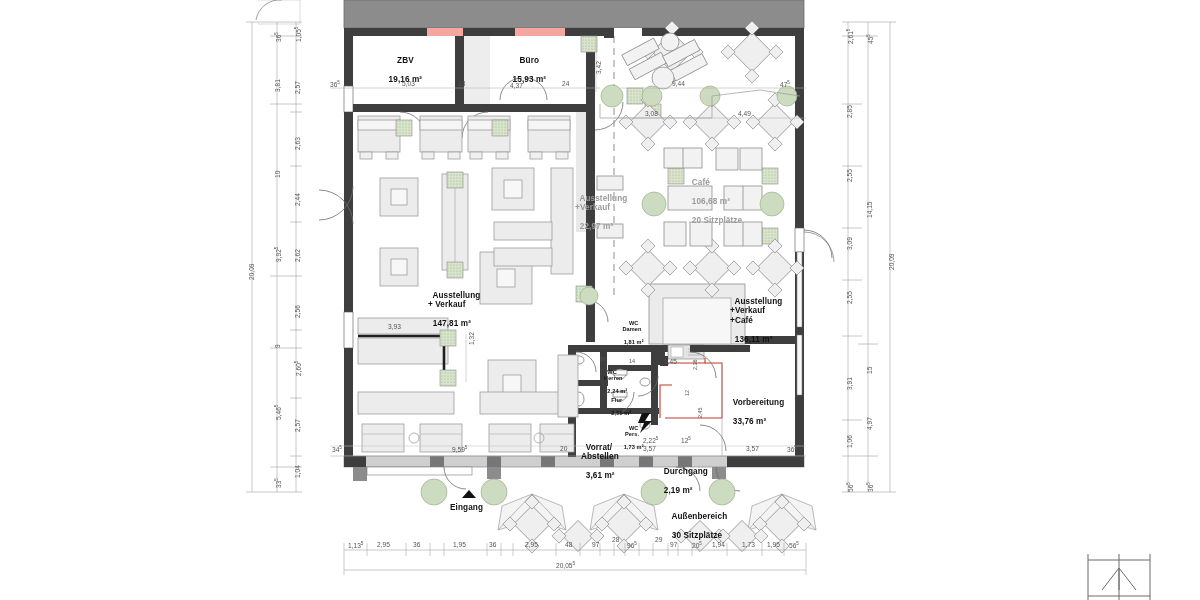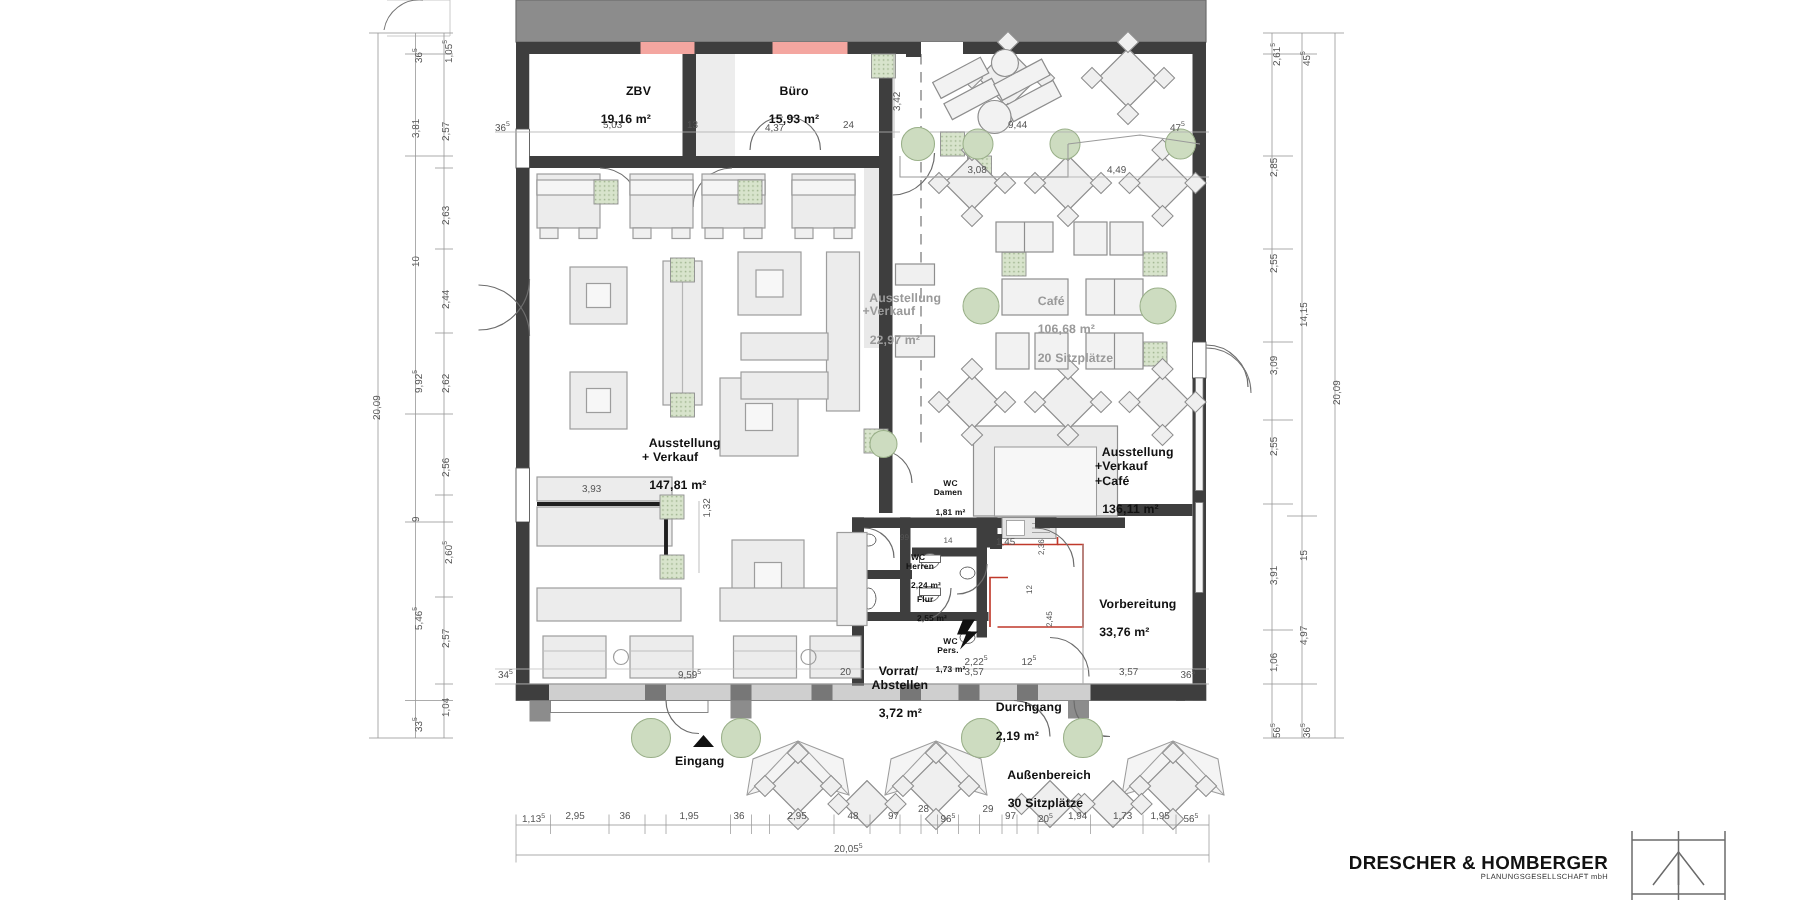--- a/index.html
+++ b/index.html
@@ -506,41 +506,41 @@
     <line x1="614" y1="118" x2="806" y2="118" stroke="#b0b0b0"></line>
     <line x1="330" y1="456" x2="806" y2="456" stroke="#b0b0b0"></line>
     <line x1="330" y1="446" x2="806" y2="446" stroke="#c4c4c4"></line>
     <line x1="466" y1="334" x2="466" y2="382" stroke="#b0b0b0"></line>
     <line x1="596" y1="36" x2="596" y2="92" stroke="#b0b0b0"></line>
   </g>
 
   <path d="M804 232 A30 30 0 0 1 834 262" fill="none" stroke="#777" stroke-width="0.7"></path>
 </svg>
 
-<div class="lbl c" style="left:372px;top:46px;width:62px;text-align:right;">
+<div class="lbl c" style="left:372px;top:46px;width:62px;">
   <span>ZBV</span><br>
   <span class="norm">19,16 m²</span>
 </div>
 
 <div class="lbl c" style="left:496px;top:46px;width:62px;">
   <span>Büro</span><br>
   <span class="norm">15,93 m²</span>
 </div>
 
 <div class="lbl" style="left:428px;top:281px;">
   <span>Ausstellung<br>+ Verkauf</span><br>
   <span class="norm">147,81 m²</span>
 </div>
 
 <div class="lbl grey" style="left:575px;top:184px;">
   <span>Ausstellung<br>+Verkauf</span><br>
   <span class="norm">22,97 m²</span>
 </div>
 
-<div class="lbl grey" style="left:687px;top:186px;">
+<div class="lbl grey" style="left:687px;top:168px;">
   <span>Café</span><br>
   <span class="norm">106,68 m²</span><br>
   <span class="micro">20 Sitzplätze</span>
 </div>
 
 <div class="lbl" style="left:730px;top:287px;">
   <span>Ausstellung<br>+Verkauf<br>+Café</span><br>
   <span class="norm">136,11 m²</span>
 </div>
 
@@ -559,21 +559,21 @@
   <span class="norm">2,55 m²</span>
 </div>
 
 <div class="lbl tiny c" style="left:612px;top:418px;width:40px;">
   <span>WC<br>Pers.</span><br>
   <span class="norm">1,73 m²</span>
 </div>
 
 <div class="lbl" style="left:581px;top:433px;">
   <span>Vorrat/<br>Abstellen</span><br>
-  <span class="norm">3,72 m²</span>
+  <span class="norm">3,61 m²</span>
 </div>
 
 <div class="lbl" style="left:659px;top:457px;">
   <span>Durchgang</span><br>
   <span class="norm">2,19 m²</span>
 </div>
 
 <div class="lbl" style="left:728px;top:388px;">
   <span>Vorbereitung</span><br>
   <span class="norm">33,76 m²</span>
@@ -663,24 +663,20 @@
 <div class="dimtxt" style="left:787px;top:445px;"><span>36</span><sup>5</sup></div>
 <div class="dimtxt" style="left:643px;top:436px;"><span>2,22</span><sup>5</sup></div>
 <div class="dimtxt" style="left:681px;top:436px;"><span>12</span><sup>5</sup></div>
 <div class="dimtxt" style="left:664px;top:358px;"><span>1,45</span></div>
 <div class="dimtxt" style="left:600px;top:356px;font-size:5.4px;"><span>99</span></div>
 <div class="dimtxt" style="left:629px;top:358px;font-size:5.4px;"><span>14</span></div>
 <div class="dimtxt v" style="left:692px;top:370px;font-size:5.4px;"><span>2,36</span></div>
 <div class="dimtxt v" style="left:697px;top:418px;font-size:5.4px;"><span>2,45</span></div>
 <div class="dimtxt v" style="left:684px;top:396px;font-size:5.4px;"><span>12</span></div>
 
-<div class="logo" style="right:128px;bottom:12px;">
-  <div class="nm">DRESCHER &amp; HOMBERGER</div>
-  <div class="sub">PLANUNGSGESELLSCHAFT mbH</div>
-</div>
 <svg class="logobox" style="right:40px;bottom:-6px;width:80px;height:56px;" viewBox="0 0 80 56">
   <g stroke="#6b6b6b" stroke-width="1" fill="none">
     <line x1="8" y1="4" x2="8" y2="56"></line>
     <line x1="70" y1="4" x2="70" y2="56"></line>
     <line x1="39" y1="4" x2="39" y2="56"></line>
     <line x1="8" y1="10" x2="70" y2="10"></line>
     <line x1="8" y1="46" x2="70" y2="46"></line>
     <path d="M22 40 L39 18 L56 40"></path>
     <line x1="39" y1="18" x2="39" y2="40"></line>
   </g>

